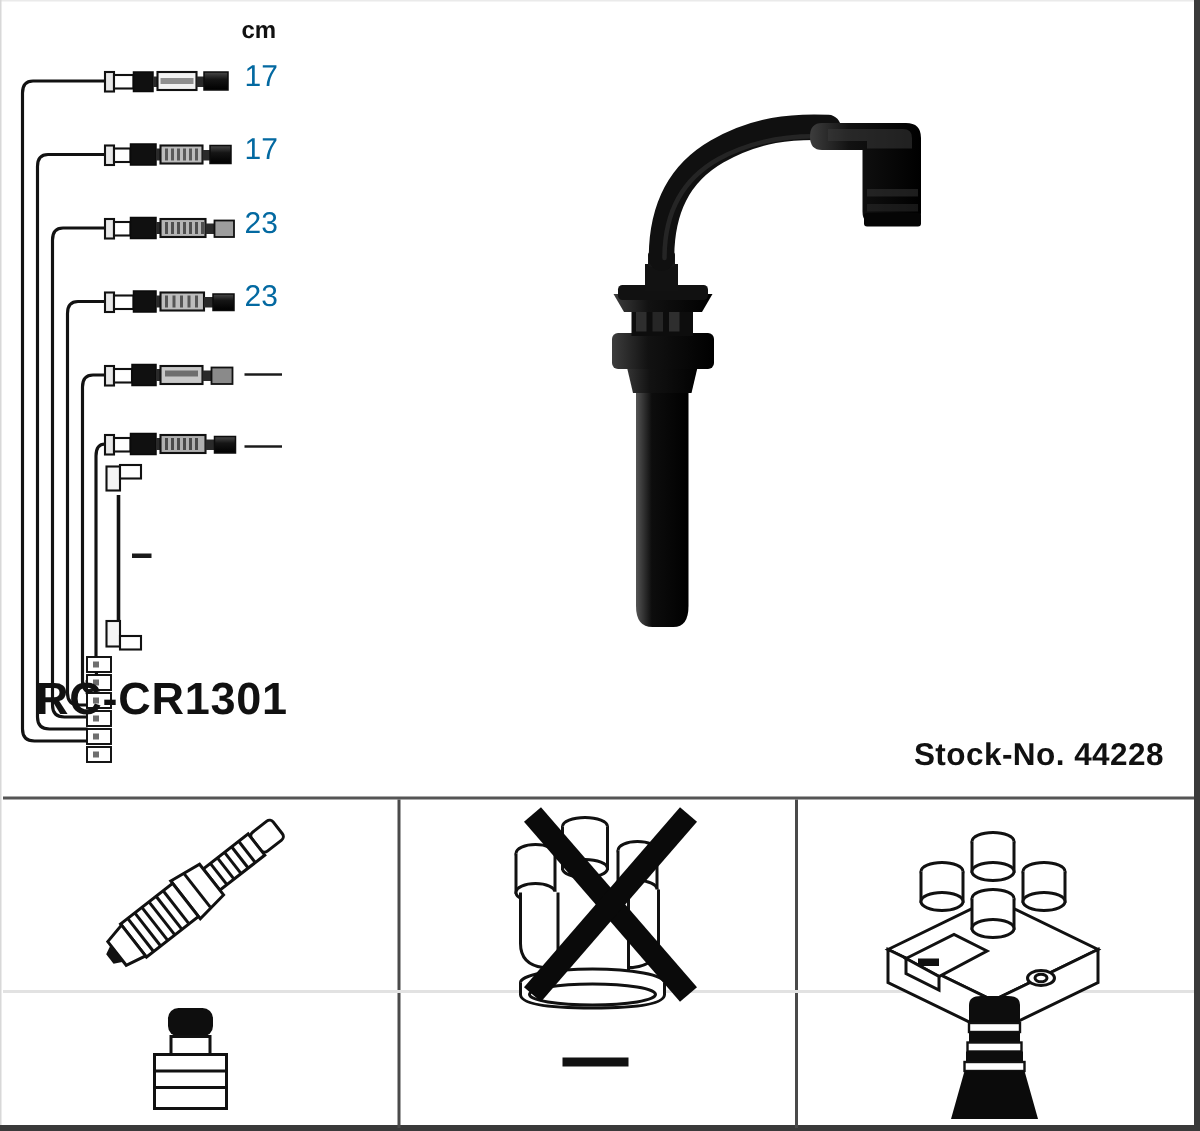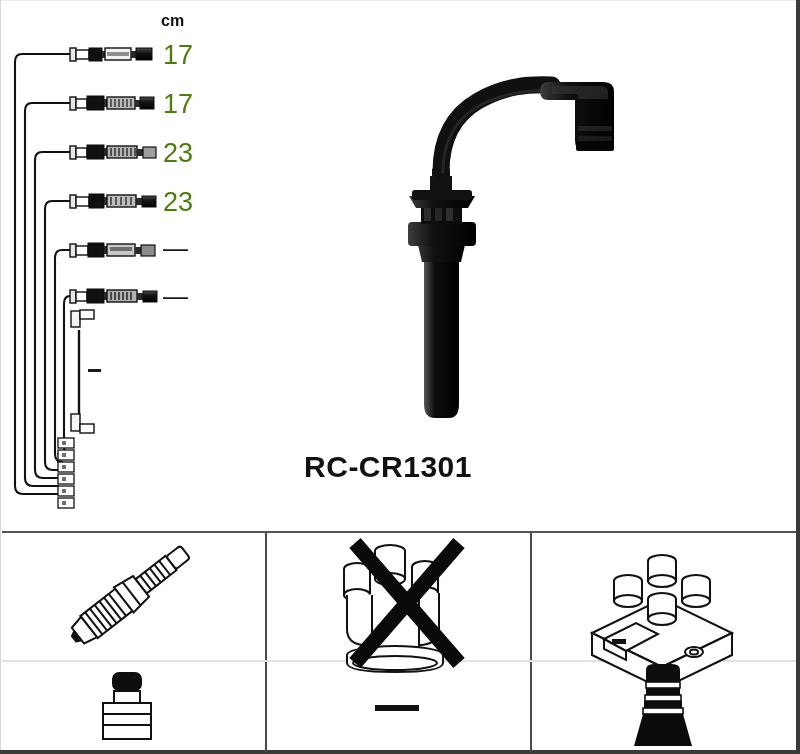--- a/index.html
+++ b/index.html
@@ -77,41 +77,42 @@
     position: absolute;
     left: 161px; top: 12px;
     font-size: 16px;
     font-weight: bold;
     color: #111;
     letter-spacing: 0px;
   }
   .len {
     position: absolute;
     left: 163px;
-    font-size: 27px;
-    color: #4d7c0f;
+    font-size: 20px;
+    color: #0369a1;
     font-weight: normal;
     width: 40px;
     text-align: left;
   }
   .len.dash {
     font-size: 25px;
     color: #1a1a1a;
   }
 
   
   .prod-code {
     position: absolute;
     left: 0; top: 450px;
     width: 776px;
-    text-align: center;
+    text-align: left;
     font-size: 30px;
     font-weight: bold;
     color: #111;
     letter-spacing: 0.5px;
+    padding-left: 24px;
   }
   .stock-no {
     position: absolute;
     left: 0; top: 492px;
     width: 776px;
     text-align: right;
     font-size: 21px;
     font-weight: bold;
     color: #111;
     letter-spacing: 0.3px;
@@ -482,14 +483,15 @@
   <div class="cm-head">cm</div>
 
   <div class="len" style="top:40px;">17</div>
   <div class="len" style="top:89px;">17</div>
   <div class="len" style="top:138px;">23</div>
   <div class="len" style="top:187px;">23</div>
   <div class="len dash" style="top:234px;">—</div>
   <div class="len dash" style="top:282px;">—</div>
 
   <div class="prod-code">RC-CR1301</div>
+  <div class="stock-no">Stock-No. 44228</div>
 
 </div>
 
 </body></html>

